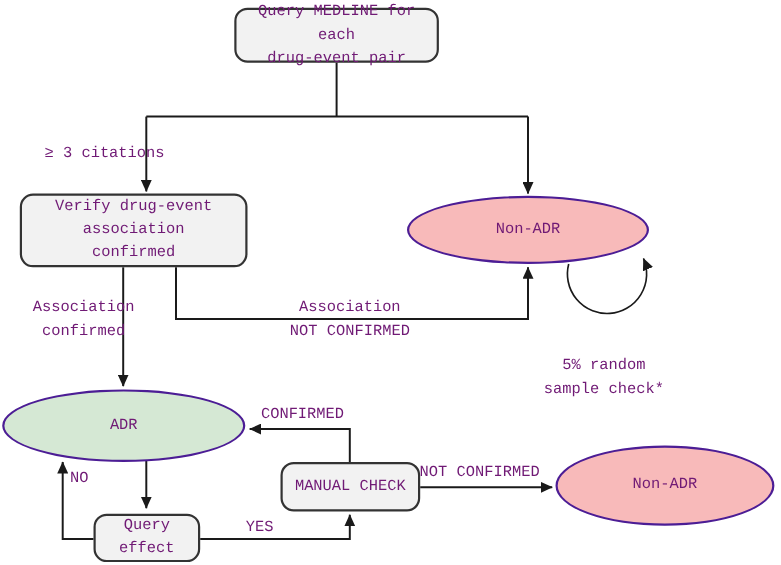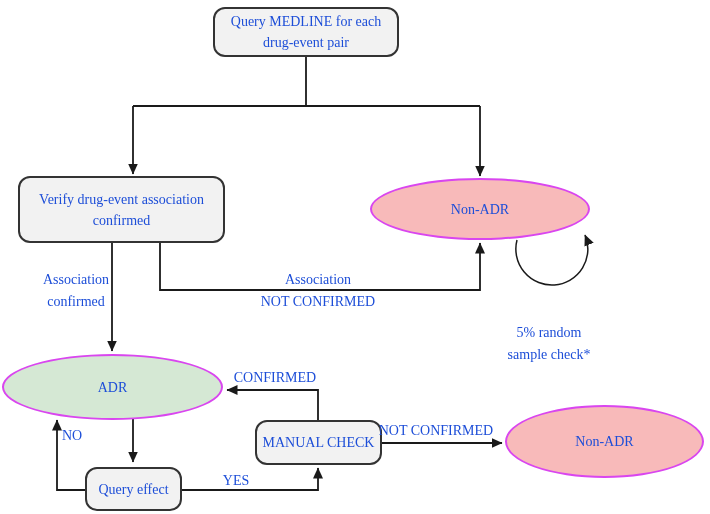--- a/index.html
+++ b/index.html
@@ -1,22 +1,22 @@
 <!DOCTYPE html>
 <html><head>
 <meta charset="utf-8">
 <style>
   html, body { margin: 0; padding: 0; background: #ffffff; }
   .canvas {
     position: relative;
     width: 710px;
     height: 514px;
     background: #ffffff;
-    font-family: Liberation Serif, serif;
-    color: #1d4ed8;
+    font-family: Liberation Mono, monospace;
+    color: #701a75;
     overflow: hidden;
   }
   .connector-layer {
     position: absolute;
     left: 0; top: 0;
     width: 710px; height: 514px;
   }
   .node {
     position: absolute;
     display: flex;
@@ -27,21 +27,21 @@
     font-size: 14px;
     line-height: 1.5;
     box-sizing: border-box;
   }
   .box {
     background: #f2f2f2;
     border: 2px solid #333333;
     border-radius: 12px;
   }
   .ellipse {
-    border: 2px solid #d946ef;
+    border: 2px solid #4c1d95;
     border-radius: 50%;
     text-align: center;
   }
   .ellipse.green { background: #d5e8d4; }
   .ellipse.pink  { background: #f8baba; }
   .elabel {
     position: absolute;
     transform: translate(-50%, -50%);
     font-size: 14px;
     line-height: 1.55;
@@ -85,20 +85,21 @@
   <div class="node ellipse pink" style="left:370px; top:178px; width:220px; height:62px;">Non-ADR</div>
 
   <div class="node ellipse green" style="left:2px; top:354px; width:221px; height:66px;">ADR</div>
 
   <div class="node box" style="left:255px; top:420px; width:127px; height:45px;">MANUAL CHECK</div>
 
   <div class="node box" style="left:85px; top:467px; width:97px; height:44px;">Query effect</div>
 
   <div class="node ellipse pink" style="left:505px; top:405px; width:199px; height:73px;">Non-ADR</div>
 
+  <div class="elabel" style="left:95px; top:141px;">≥ 3 citations</div>
 
   <div class="elabel" style="left:76px; top:291px;">Association
 confirmed</div>
 
   <div class="elabel" style="left:318px; top:291px;">Association
 NOT CONFIRMED</div>
 
   <div class="elabel" style="left:549px; top:312px;margin-top:32px;">5% random
 sample check*</div>
 

